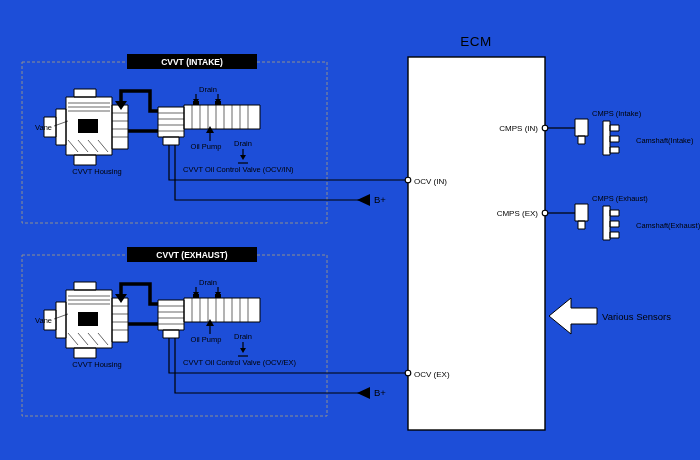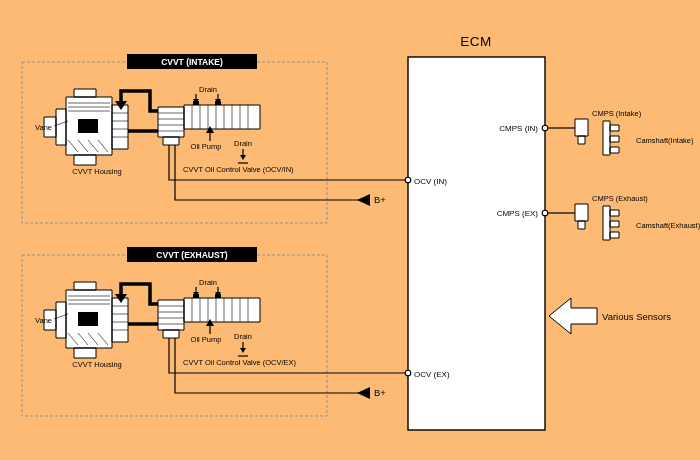--- a/index.html
+++ b/index.html
@@ -1,16 +1,16 @@
 <!DOCTYPE html>
 <html><head>
 <meta charset="utf-8">
 <style>
   html,body{margin:0;padding:0;background:#ffffff;}
-  .canvas{position:relative;width:700px;height:460px;background:#fdba74;overflow:hidden;}
+  .canvas{position:relative;width:700px;height:460px;background:#1d4ed8;overflow:hidden;}
   svg{display:block;}
   text{font-family:"Liberation Sans","DejaVu Sans",sans-serif;fill:#000;}
   .t-xs{font-size:7.5px;}
   .t-s{font-size:8px;}
   .t-m{font-size:9.5px;}
   .t-title{font-size:13.5px;letter-spacing:.5px;}
   .t-section{font-size:8.5px;font-weight:bold;fill:#ffffff;}
   .mid{text-anchor:middle;}
   .end{text-anchor:end;}
   .outline{fill:#ffffff;stroke:#000000;stroke-width:1;}

